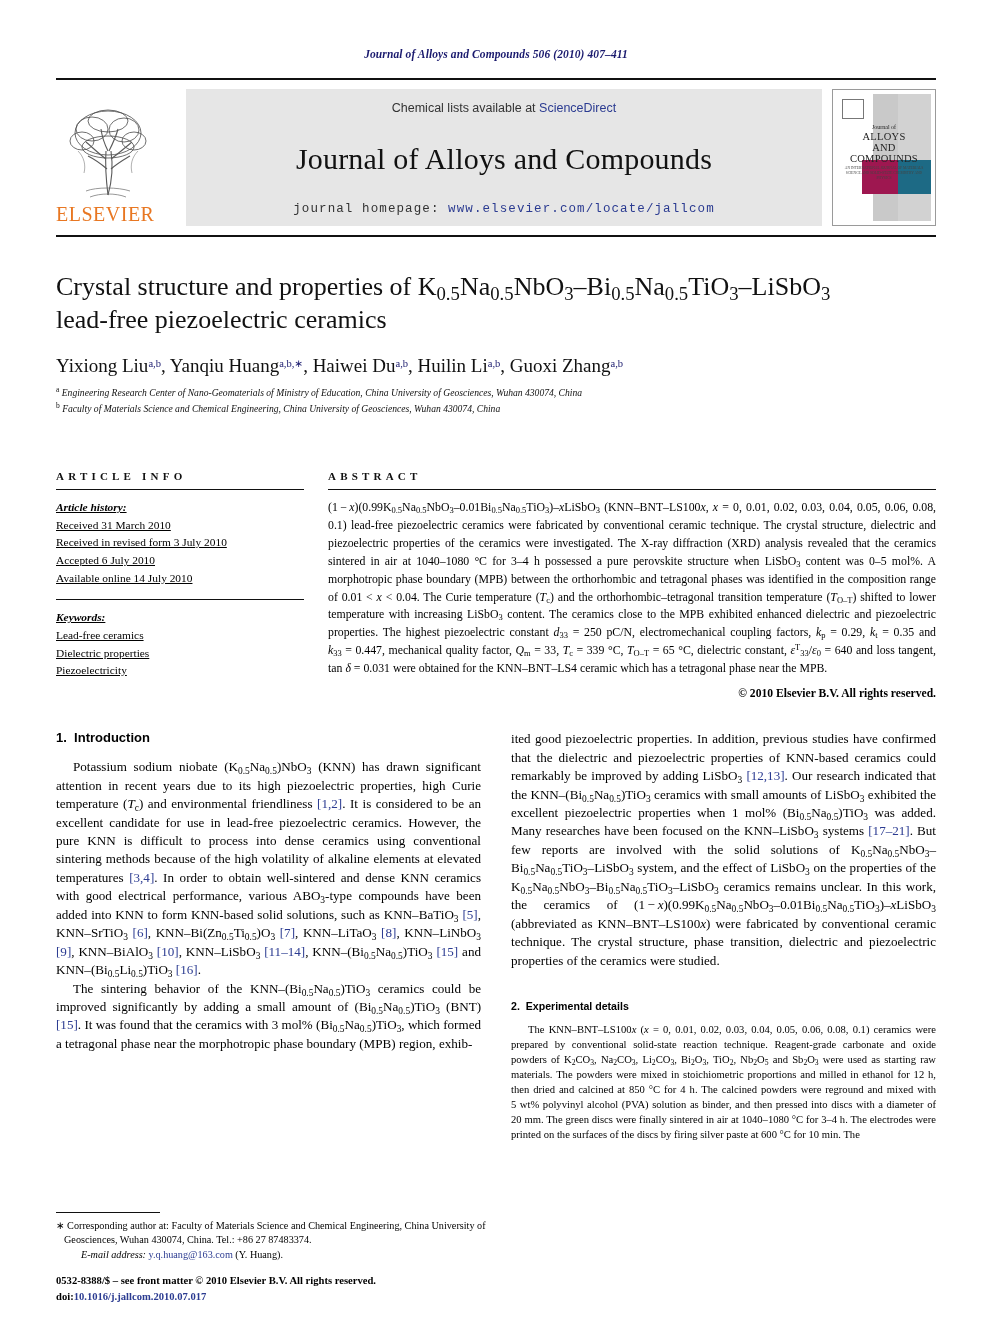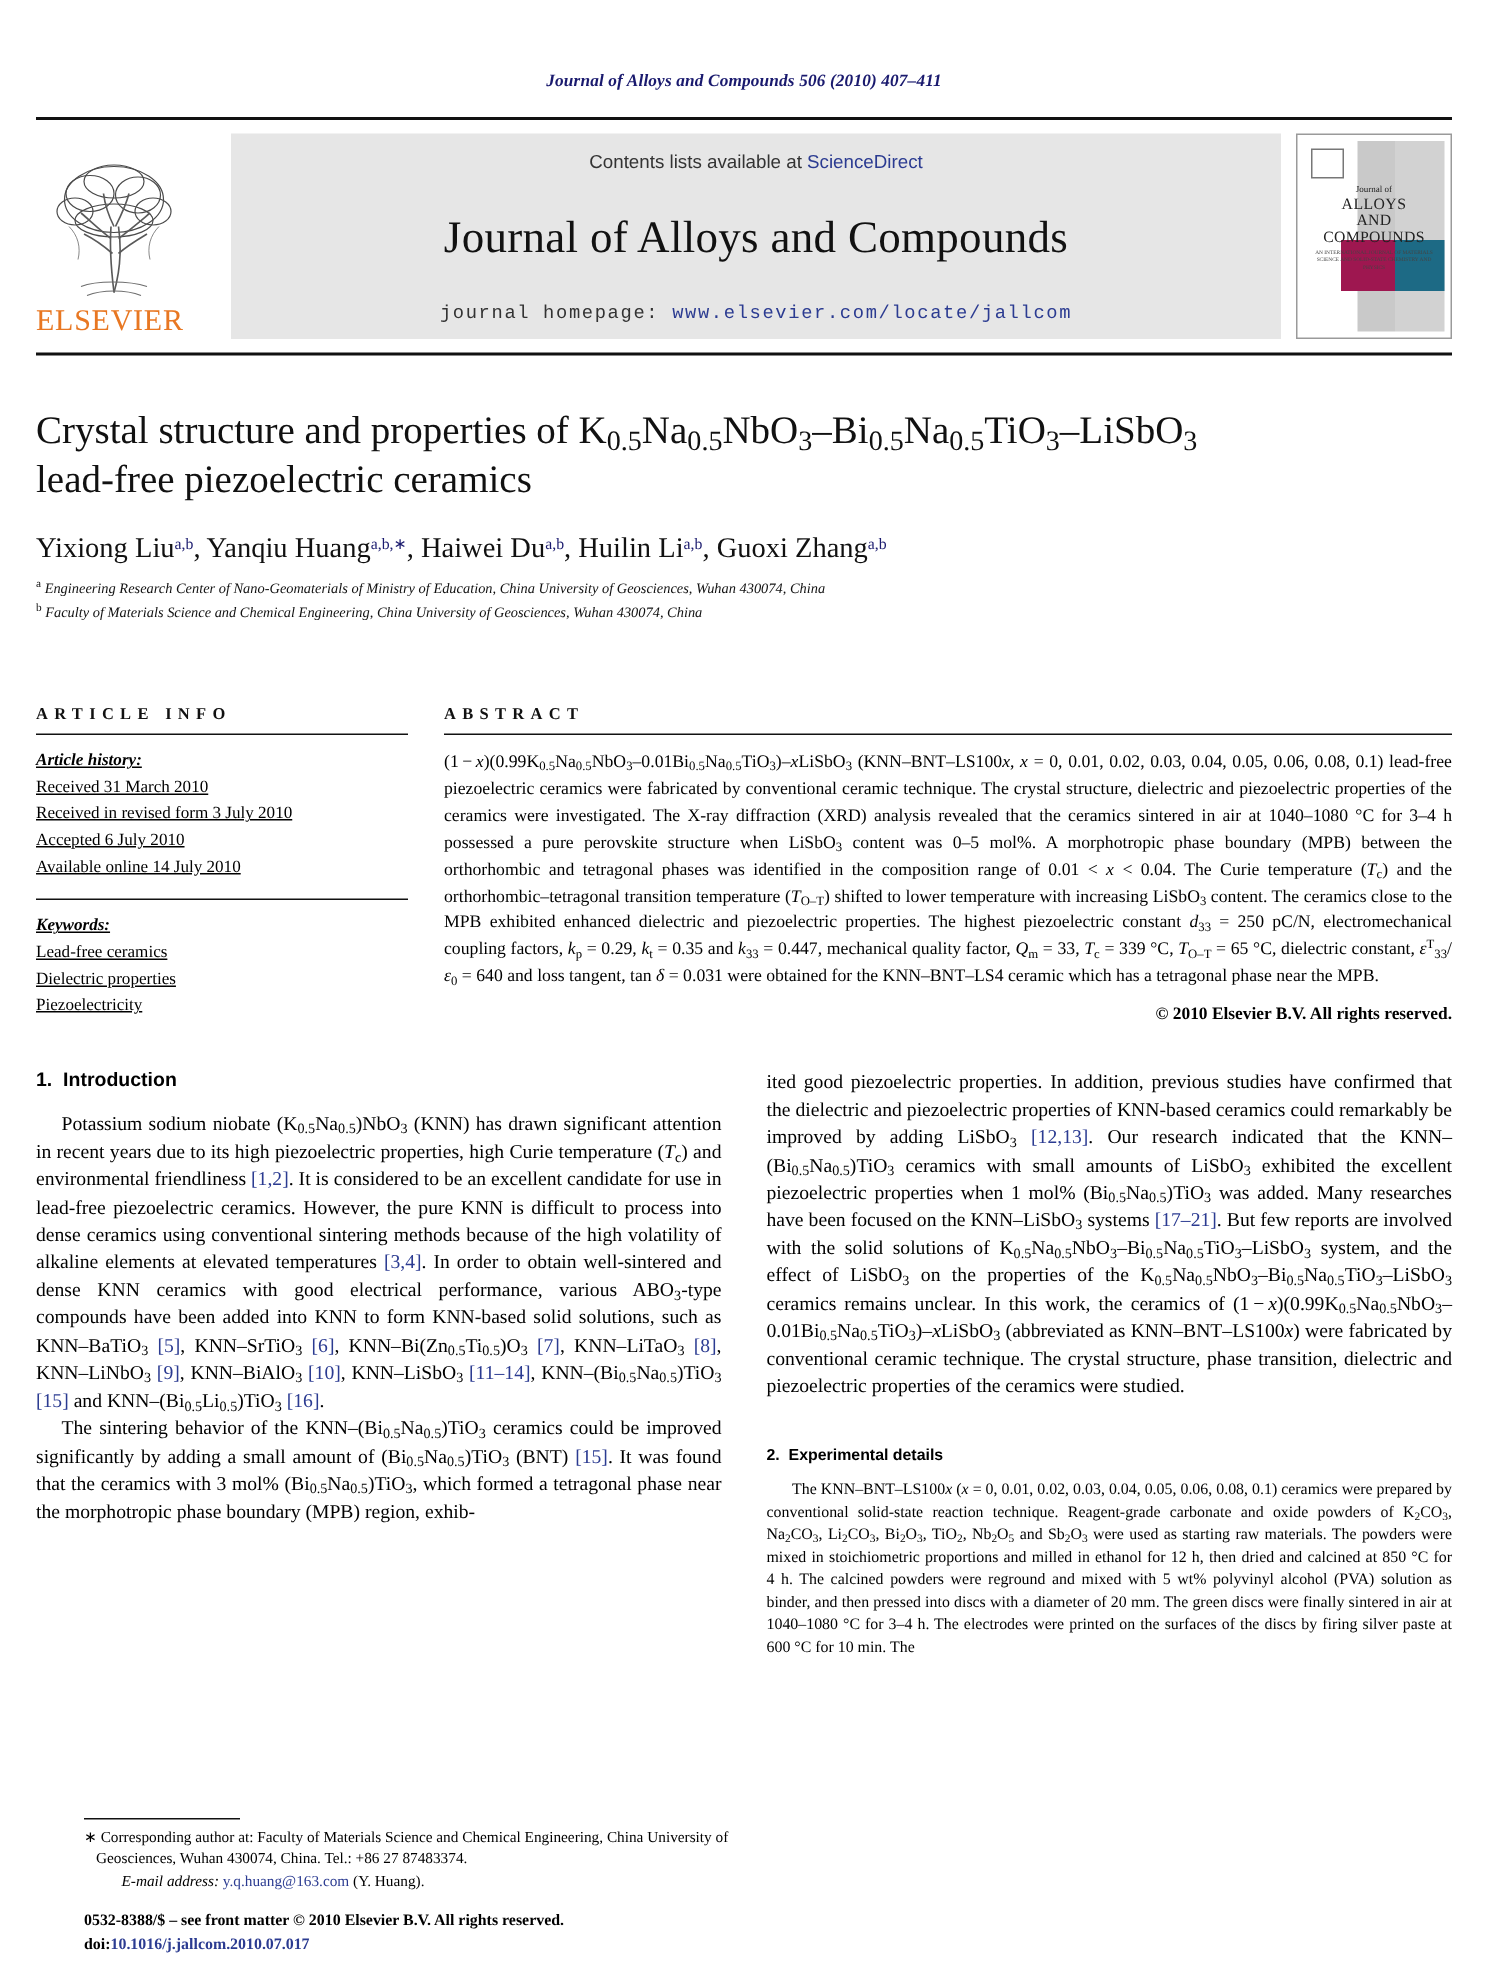--- a/index.html
+++ b/index.html
@@ -13,21 +13,21 @@
     font-family: "Liberation Serif", serif;
     color: #000000;
     position: relative;
     overflow: hidden;
   }
   .page {
     position: relative;
     width: 992px;
     height: 1323px;
     box-sizing: border-box;
-    padding: 0 24px;
+    padding: 0 56px;
   }
 
   
   .running-head {
     text-align: center;
     font-size: 11.5px;
     font-style: italic;
     font-weight: bold;
     color: #1a1a6e;
     padding-top: 48px;
@@ -269,21 +269,21 @@
         <g stroke="#7a7a7a" stroke-width="0.6" fill="none">
           <path d="M22 52 C28 58 30 66 28 74"></path>
           <path d="M82 52 C76 58 74 66 76 74"></path>
         </g>
       </svg>
       <div class="elsevier-word">ELSEVIER</div>
     </div>
 
     <div class="sd-banner">
       <div class="sd-line">
-        <span>Contents lists available at </span><span class="sd-link">ScienceDirect</span>
+        <span>Chemical lists available at </span><span class="sd-link">ScienceDirect</span>
       </div>
       <div class="journal-name">Journal of Alloys and Compounds</div>
       <div class="homepage-line">
         <span>journal homepage: </span><span class="homepage-url">www.elsevier.com/locate/jallcom</span>
       </div>
     </div>
 
     <div class="cover-thumb">
       <div class="cover-inner">
         <div class="cov-band-gray"></div>

